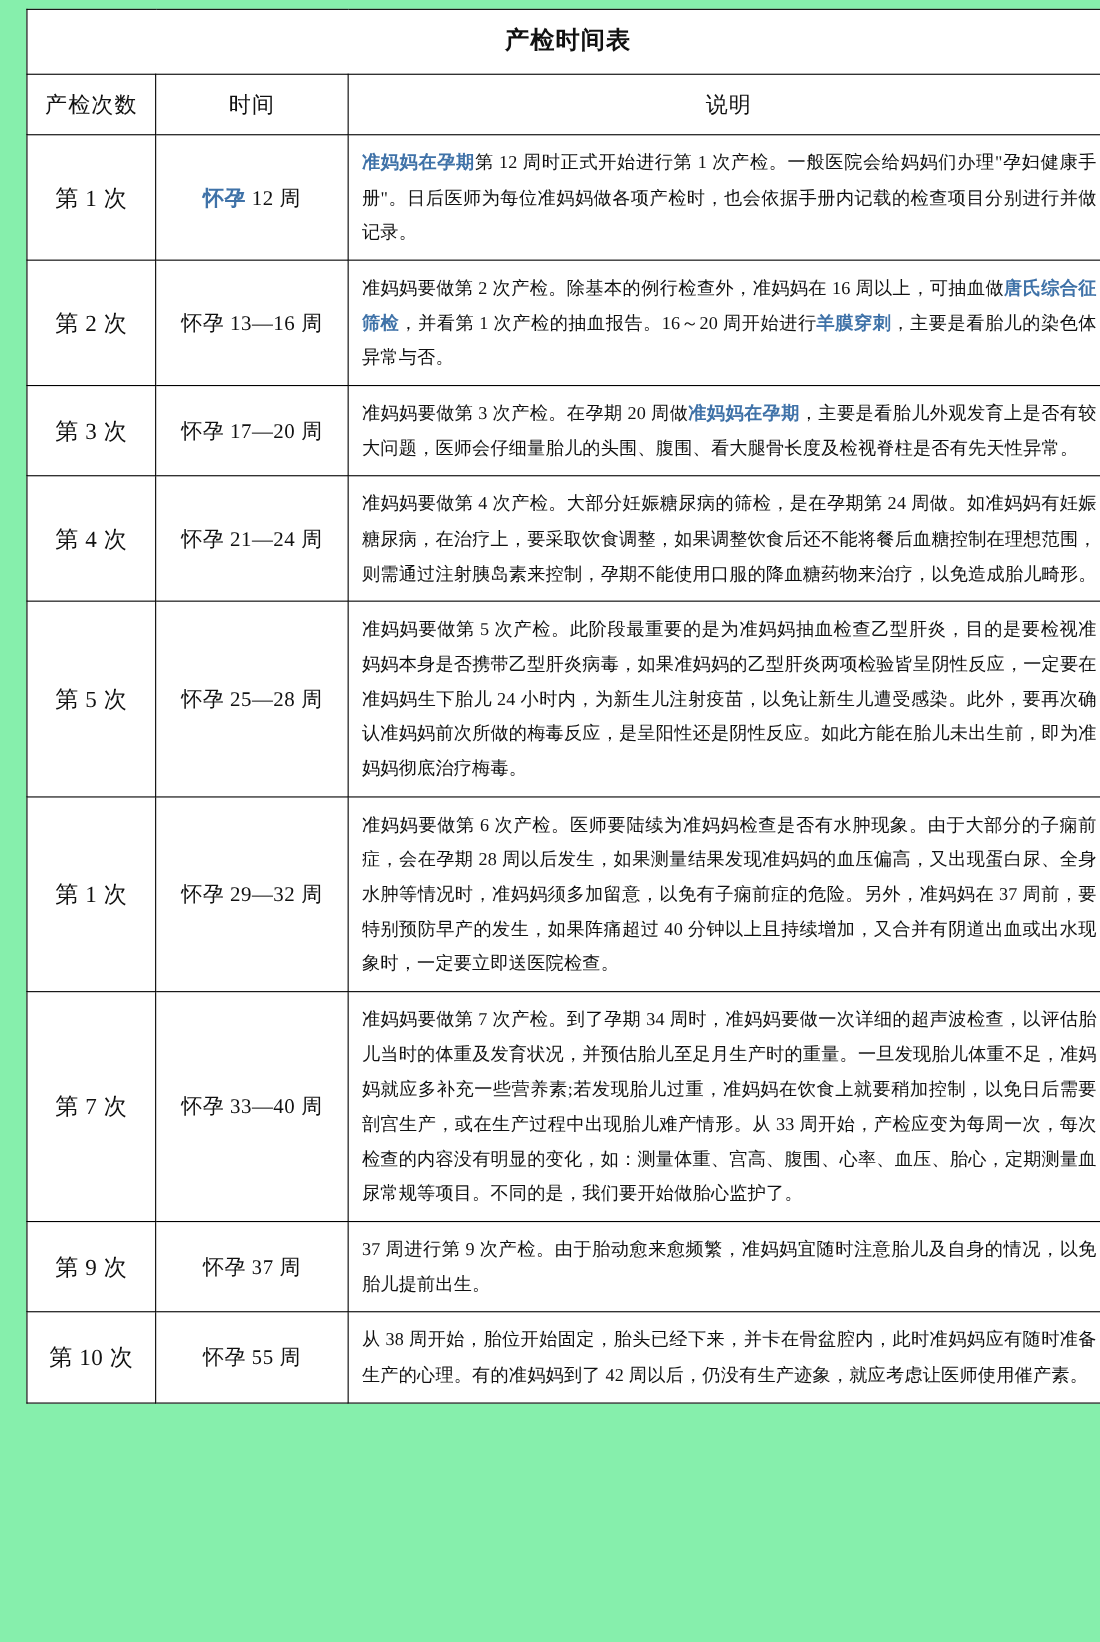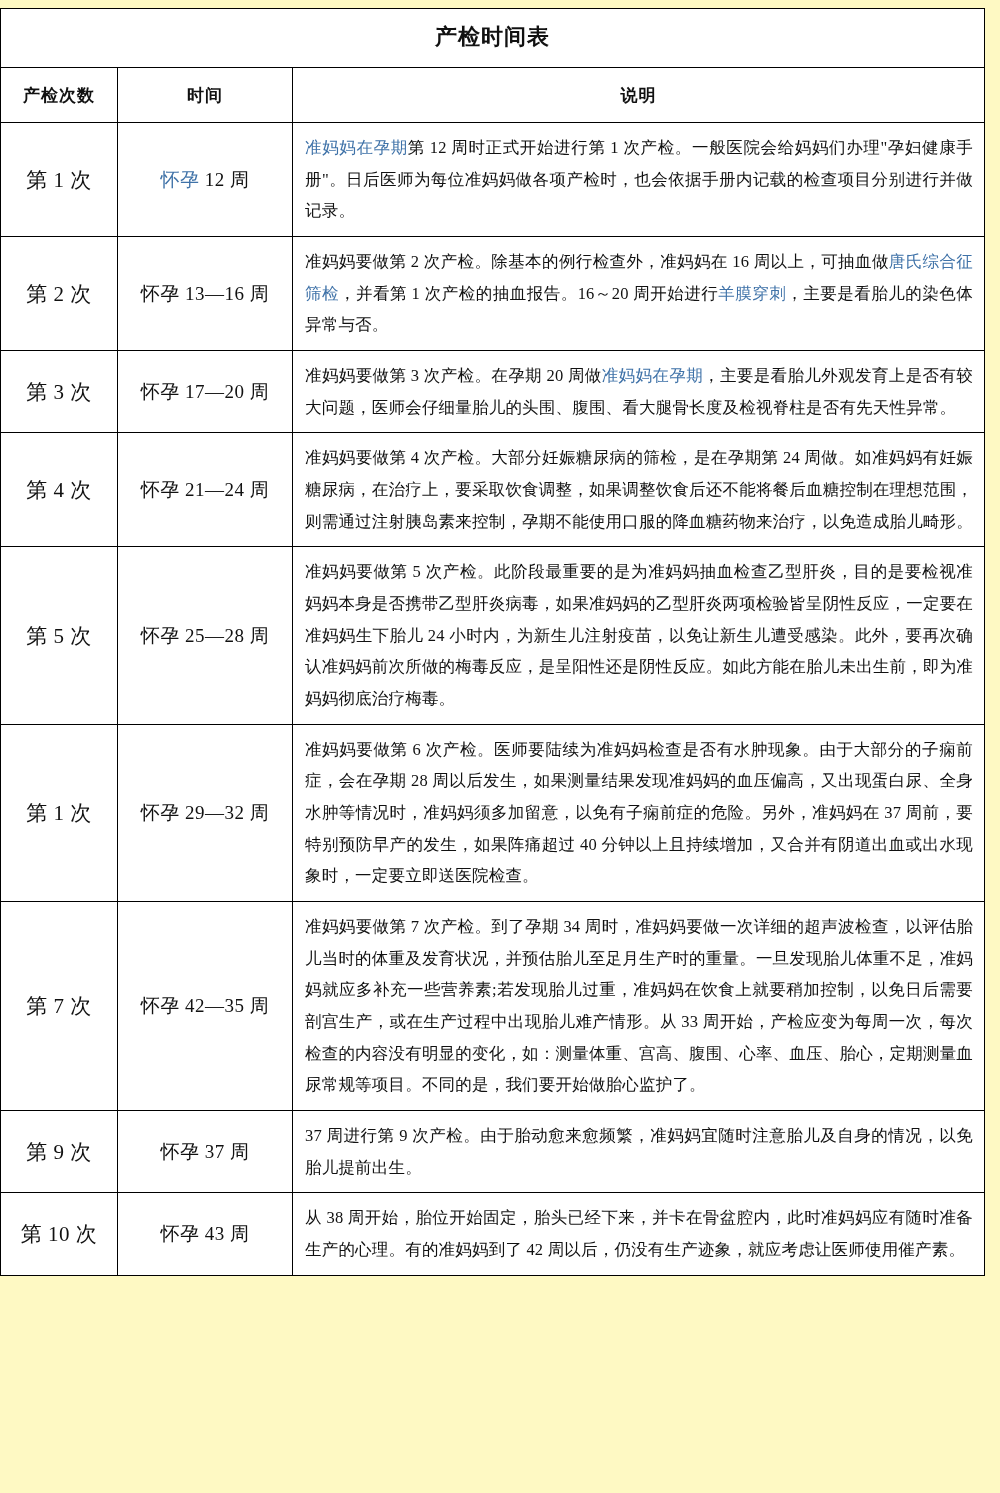--- a/index.html
+++ b/index.html
@@ -11,22 +11,22 @@
     width: 1000px;
     height: 1493px;
     font-family: "Liberation Serif", "DejaVu Serif", serif;
     color: #111111;
     overflow: hidden;
   }
   .page {
     width: 1000px;
     height: 1493px;
     box-sizing: border-box;
-    padding: 8px 8px 0 0;
-    background: #fef9c3;
+    padding: 8px 8px 0 24px;
+    background: #86efac;
   }
   table.sched {
     width: 984px;
     border-collapse: collapse;
     table-layout: fixed;
     background: #fff;
   }
   table.sched td, table.sched th {
     border: 1.6px solid #000;
     vertical-align: middle;
@@ -38,22 +38,22 @@
     font-weight: bold;
     font-size: 22px;
     letter-spacing: 1px;
     height: 44px;
     padding: 6px 0 8px 0;
     border-top: 1.6px solid #000 !important;
   }
   
   .hdr {
     text-align: center;
-    font-weight: bold;
-    font-size: 17px;
+    font-weight: normal;
+    font-size: 20px;
     height: 42px;
     padding: 6px 0;
     letter-spacing: 1px;
   }
   
   col.c-count { width: 117px; }
   col.c-time  { width: 175px; }
   col.c-desc  { width: 692px; }
 
   td.count-cell {
@@ -69,21 +69,21 @@
     padding: 4px 2px;
   }
   td.desc-cell {
     text-align: justify;
     text-align-last: left;
     font-size: 16.5px;
     line-height: 1.92;
     padding: 9px 11px 9px 12px;
     letter-spacing: 0.2px;
   }
-  .blue { color: #3f72a8; }
+  .blue { color: #3f72a8; font-weight: bold; }
   .desc-para { margin: 0; }
 
   
   .page::after { content: ""; }
 </style>
 </head>
 <body>
 
 <div class="page">
   <table class="sched">
@@ -145,37 +145,37 @@
       <tr>
         <td class="count-cell">第 1 次</td>
         <td class="time-cell">怀孕 29—32 周</td>
         <td class="desc-cell">
             <p class="desc-para">准妈妈要做第 6 次产检。医师要陆续为准妈妈检查是否有水肿现象。由于大部分的子痫前症，会在孕期 28 周以后发生，如果测量结果发现准妈妈的血压偏高，又出现蛋白尿、全身水肿等情况时，准妈妈须多加留意，以免有子痫前症的危险。另外，准妈妈在 37 周前，要特别预防早产的发生，如果阵痛超过 40 分钟以上且持续增加，又合并有阴道出血或出水现象时，一定要立即送医院检查。</p>
           </td>
       </tr>
 
       <tr>
         <td class="count-cell">第 7 次</td>
-        <td class="time-cell">怀孕 42—35 周</td>
+        <td class="time-cell">怀孕 33—40 周</td>
         <td class="desc-cell">
             <p class="desc-para">准妈妈要做第 7 次产检。到了孕期 34 周时，准妈妈要做一次详细的超声波检查，以评估胎儿当时的体重及发育状况，并预估胎儿至足月生产时的重量。一旦发现胎儿体重不足，准妈妈就应多补充一些营养素;若发现胎儿过重，准妈妈在饮食上就要稍加控制，以免日后需要剖宫生产，或在生产过程中出现胎儿难产情形。从 33 周开始，产检应变为每周一次，每次检查的内容没有明显的变化，如：测量体重、宫高、腹围、心率、血压、胎心，定期测量血尿常规等项目。不同的是，我们要开始做胎心监护了。</p>
           </td>
       </tr>
 
 
       <tr>
         <td class="count-cell">第 9 次</td>
         <td class="time-cell">怀孕 37 周</td>
         <td class="desc-cell">
             <p class="desc-para">37 周进行第 9 次产检。由于胎动愈来愈频繁，准妈妈宜随时注意胎儿及自身的情况，以免胎儿提前出生。</p>
           </td>
       </tr>
 
       <tr>
         <td class="count-cell">第 10 次</td>
-        <td class="time-cell">怀孕 43 周</td>
+        <td class="time-cell">怀孕 55 周</td>
         <td class="desc-cell">
             <p class="desc-para">从 38 周开始，胎位开始固定，胎头已经下来，并卡在骨盆腔内，此时准妈妈应有随时准备生产的心理。有的准妈妈到了 42 周以后，仍没有生产迹象，就应考虑让医师使用催产素。</p>
           </td>
       </tr>
     </tbody>
   </table>
 </div>
 
 </body></html>

